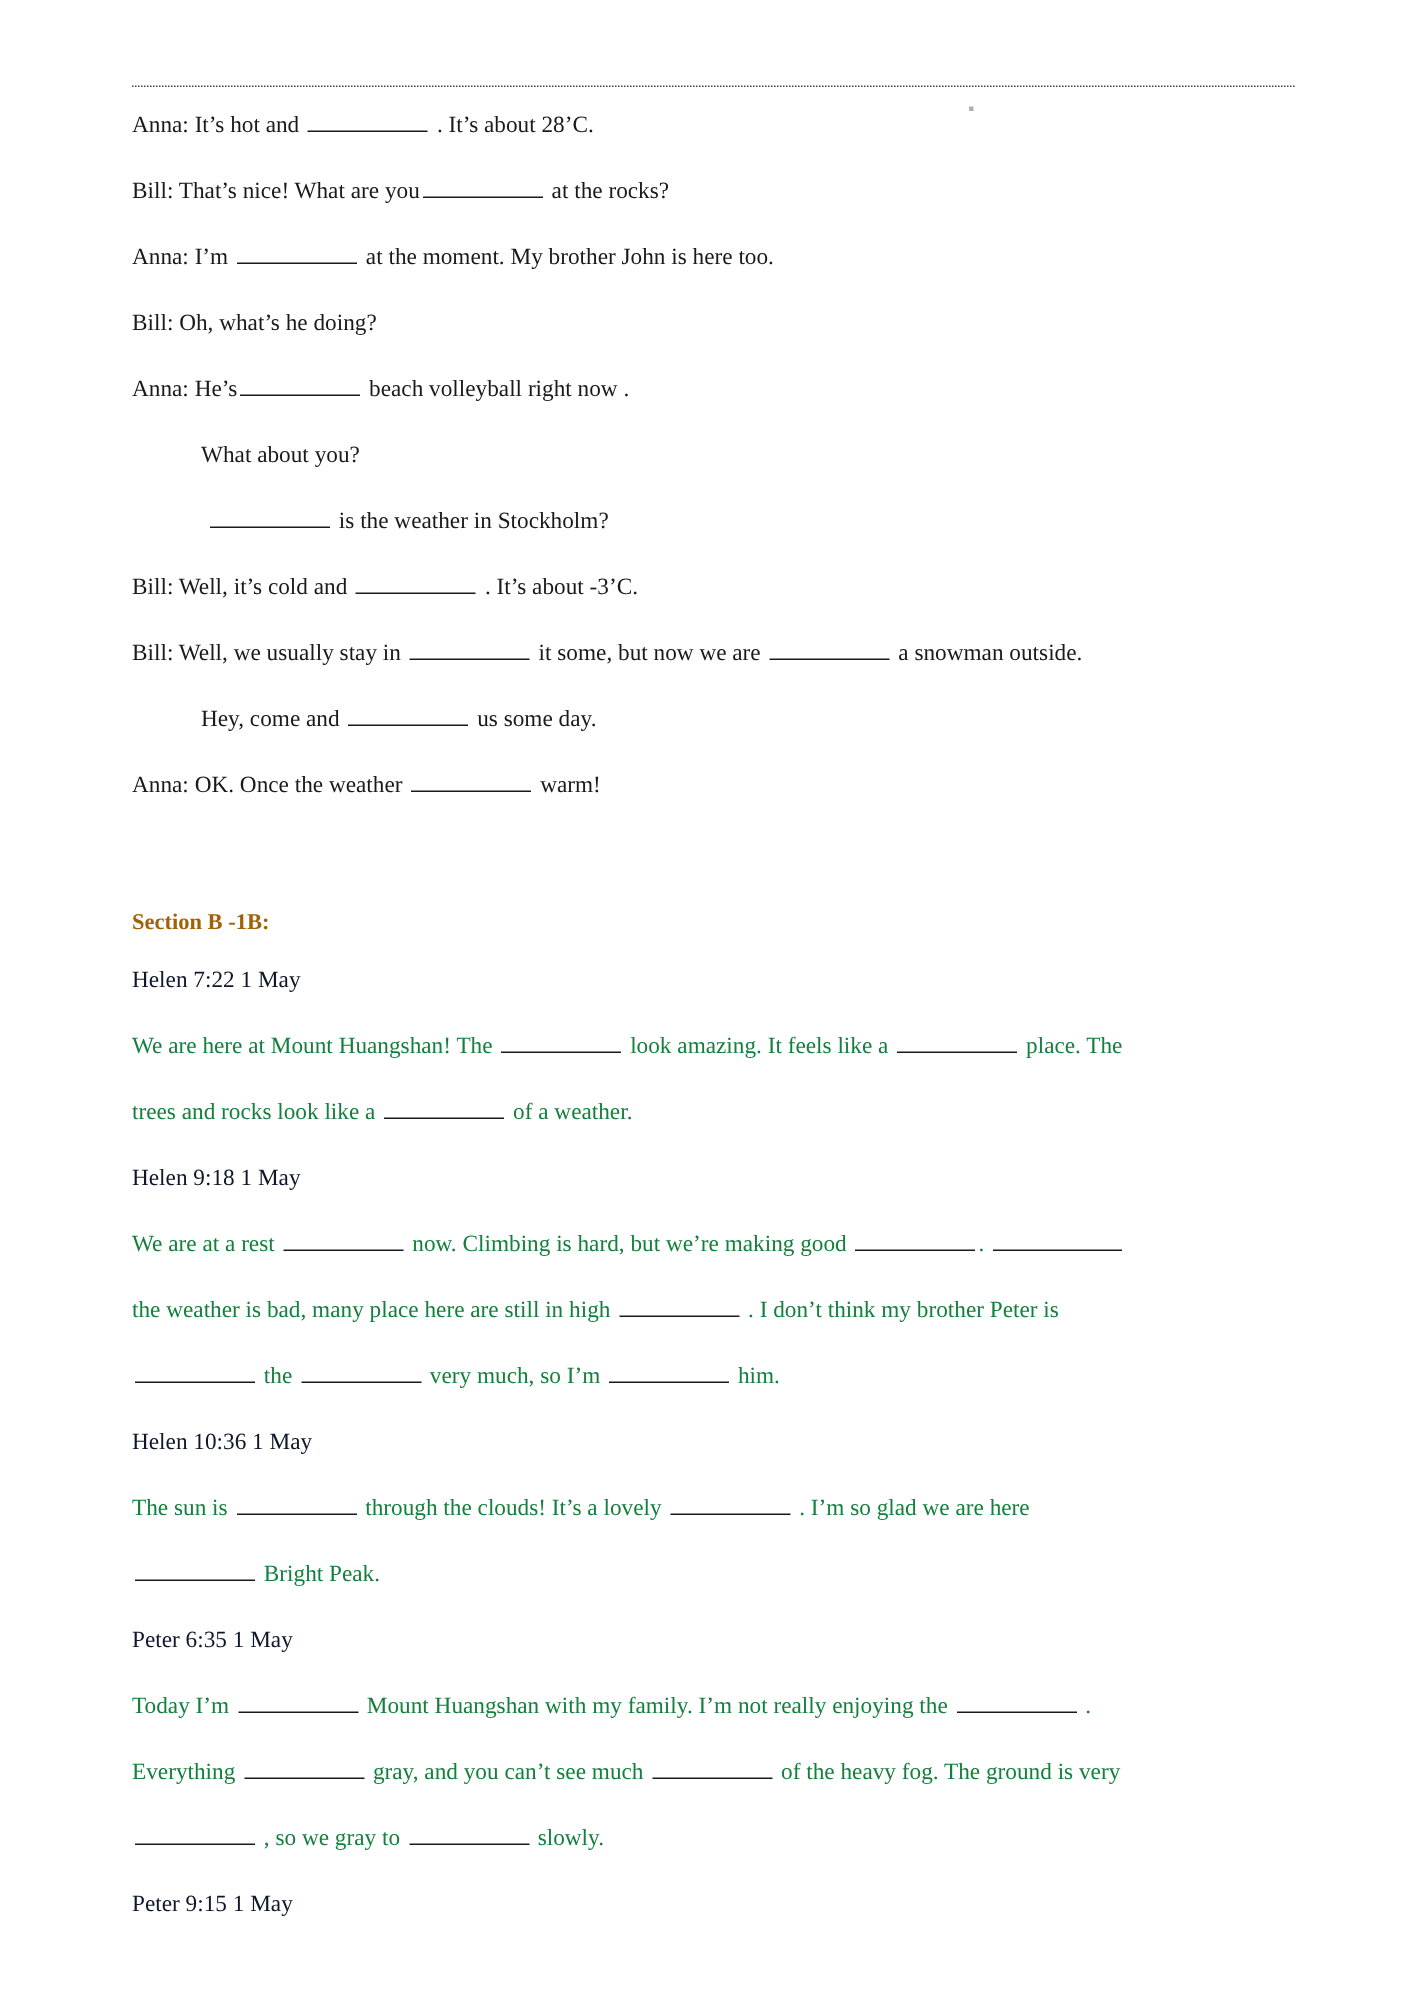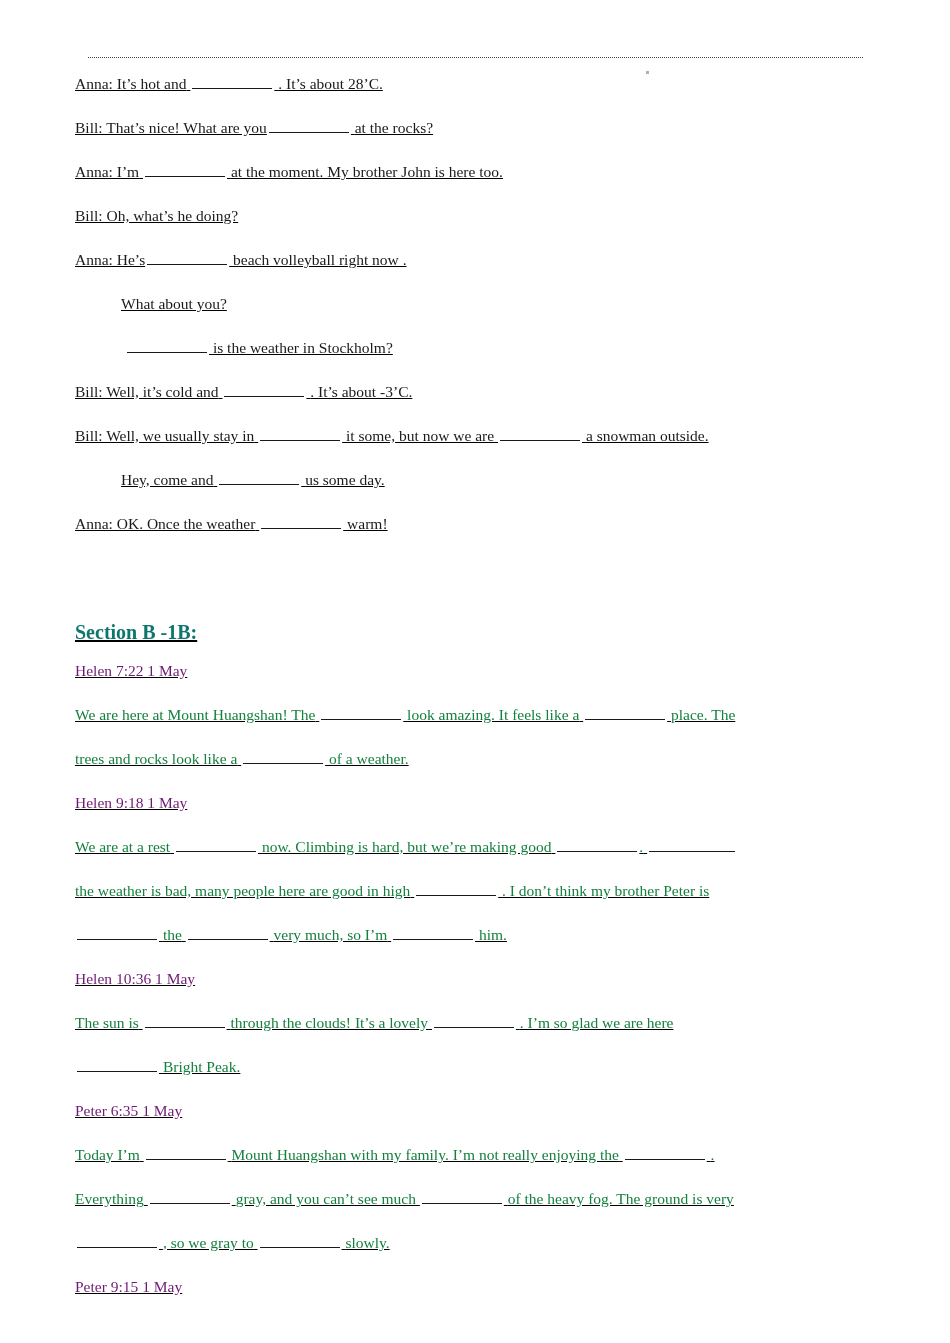--- a/index.html
+++ b/index.html
@@ -38,24 +38,23 @@
     position: absolute;
     left: 646px;
     top: 71px;
     width: 3px;
     height: 3px;
     background: #b0b0b0;
   }
 
   .content {
     position: absolute;
-    left: 75px;
+    left: 88px;
     top: 62px;
     width: 780px;
-    text-decoration: underline;
   }
 
   .line {
     font-size: 15.5px;
     line-height: 44px;
     white-space: nowrap;
     color: #1a1a1a;
   }
 
   .indent-1 { padding-left: 46px; }
@@ -68,31 +67,30 @@
     border-bottom: 1px solid #1a1a1a;
     vertical-align: baseline;
     margin: 0 2px;
     height: 0.95em;
   }
   .blank.w-lg { width: 86px; }
 
   .spacer-lg { height: 52px; }
 
   .section-head {
-    font-size: 20px;
+    font-size: 15px;
     font-weight: bold;
     line-height: 34px;
-    color: #0f766e;
-    margin-top: 17px;
+    color: #a16207;
   }
 
   .meta-line {
     font-size: 15.5px;
     line-height: 44px;
-    color: #701a75;
+    color: #0f172a;
     white-space: nowrap;
   }
 
   .para {
     font-size: 15.5px;
     line-height: 44px;
     color: #15803d;
   }
   .para .row { white-space: nowrap; }
 </style>
@@ -199,21 +197,21 @@
 
       <div class="para">
         <div class="row">
           <span>We are at a rest</span>
           <span class="blank"></span>
           <span>now. Climbing is hard, but we’re making good</span>
           <span class="blank"></span><span>.</span>
           <span class="blank w-lg"></span>
         </div>
         <div class="row">
-          <span>the weather is bad, many people here are good in high</span>
+          <span>the weather is bad, many place here are still in high</span>
           <span class="blank"></span>
           <span>. I don’t think my brother Peter is</span>
         </div>
         <div class="row">
           <span class="blank"></span>
           <span>the</span>
           <span class="blank"></span>
           <span>very much, so I’m</span>
           <span class="blank"></span>
           <span>him.</span>

